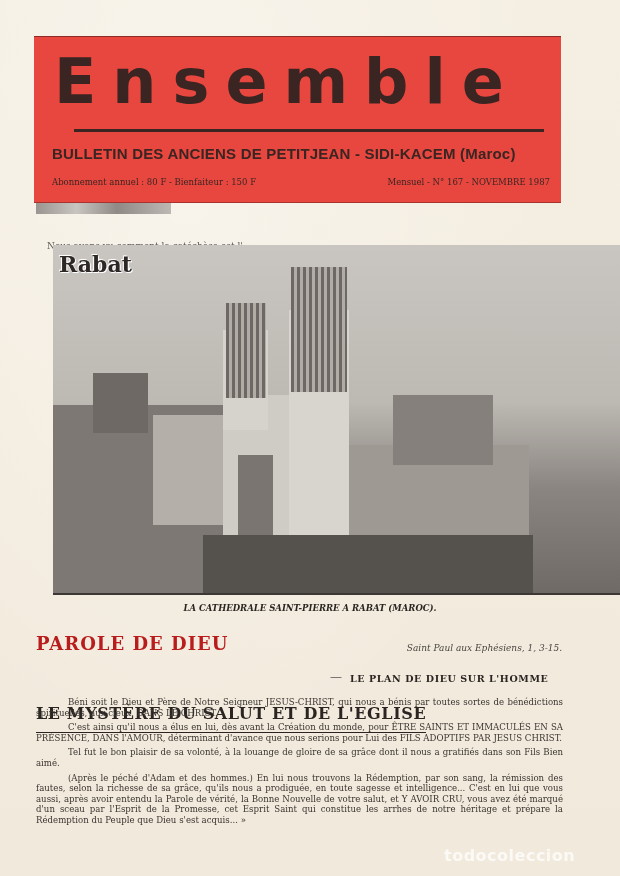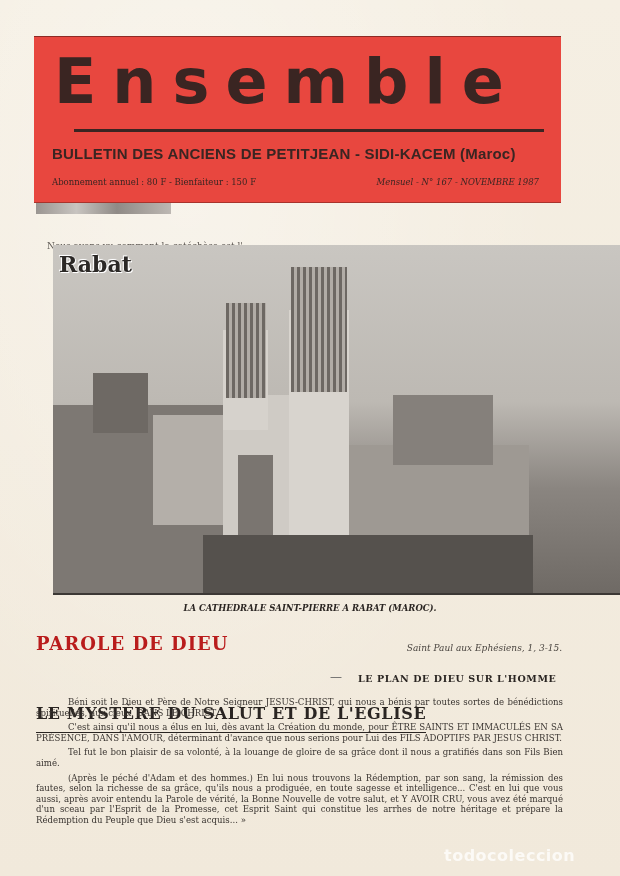--- a/index.html
+++ b/index.html
@@ -11,40 +11,40 @@
   .banner{position:absolute;left:34px;top:36px;width:527px;height:165px;background:#e8473f;
        border-top:1px solid #8d2a24;border-bottom:1px solid #a8332c;}
   .mast{position:absolute;left:20px;top:14px;font-family:"DejaVu Sans","Liberation Sans",sans-serif;
        font-weight:bold;font-size:62px;letter-spacing:2px;color:#3a2522;line-height:1;}
   .mast-line{position:absolute;left:40px;top:92px;width:470px;height:3px;background:#3a2522;}
   .mast-letters{display:flex;gap:0;}
   .mast-letters span{display:inline-block;margin-right:14px;}
   .subtitle{position:absolute;left:18px;top:108px;font-family:"Liberation Sans","DejaVu Sans",sans-serif;
        font-weight:bold;font-size:15px;color:#3a2522;letter-spacing:0.2px;white-space:nowrap;}
   .meta-left{position:absolute;left:18px;top:140px;font-size:8.5px;color:#3a2522;white-space:nowrap;}
-  .meta-right{position:absolute;right:22px;top:140px;font-size:8.5px;color:#3a2522;white-space:nowrap;font-style:italic;}
+  .meta-right{position:absolute;right:11px;top:140px;font-size:8.5px;color:#3a2522;white-space:nowrap;}
   .strip{position:absolute;left:36px;top:203px;width:135px;height:11px;
        background:linear-gradient(90deg,#9a9591,#c8c4c0 30%,#8f8a86 60%,#bdb8b3);}
   .ghost-text{position:absolute;left:47px;top:241px;font-size:9px;color:#5a5550;white-space:nowrap;}
   .photo{position:absolute;left:53px;top:245px;width:576px;height:348px;
        background:linear-gradient(180deg,#c9c6c1 0%,#bdb9b3 45%,#8a8580 70%,#6f6a65 100%);
        overflow:hidden;border-bottom:2px solid #3c3835;}
   .photo-label{position:absolute;left:6px;top:6px;font-family:"DejaVu Serif",serif;font-weight:bold;
        font-size:22px;color:#2b2826;text-shadow:0 0 2px #fff,1px 1px 0 #fff,-1px -1px 0 #fff;}
   .tower{position:absolute;background:#d6d2cc;}
   .tower-top{position:absolute;background:repeating-linear-gradient(90deg,#6d6863 0 3px,#b1aca6 3px 6px);}
   .bldg{position:absolute;background:#8e8984;}
   .caption{position:absolute;left:0;width:620px;top:603px;text-align:center;font-style:italic;font-weight:bold;
        font-size:8.5px;color:#2a2522;}
   .h-parole{position:absolute;left:36px;top:633px;font-family:"DejaVu Serif",serif;font-weight:bold;font-size:18px;
        letter-spacing:1px;color:#b91c1c;}
   .ref{position:absolute;right:58px;top:643px;font-size:9px;font-style:italic;color:#4a4540;}
   .h-myst{position:absolute;left:36px;top:704px;font-weight:bold;font-size:16px;letter-spacing:0.6px;
        color:#2a2522;border-bottom:1px solid #2a2522;padding-bottom:9px;}
-  .h-plan{position:absolute;left:358px;top:673px;font-weight:bold;font-size:9.5px;letter-spacing:0.6px;color:#2a2522;}
+  .h-plan{position:absolute;left:350px;top:673px;font-weight:bold;font-size:9.5px;letter-spacing:0.6px;color:#2a2522;}
   .dash{position:absolute;left:330px;top:670px;font-size:12px;color:#666;}
   .body{position:absolute;left:36px;top:697px;width:527px;font-size:8.6px;line-height:10.6px;color:#3a3531;text-align:justify;}
   .body p{margin:0 0 4px 0;text-indent:32px;}
   .watermark{position:absolute;left:444px;top:846px;font-family:"DejaVu Sans",sans-serif;font-weight:bold;
        font-size:16px;color:rgba(255,255,255,0.75);letter-spacing:0.5px;}
 </style>
 </head>
 <body>
 
 <div class="paper-shade"></div>

